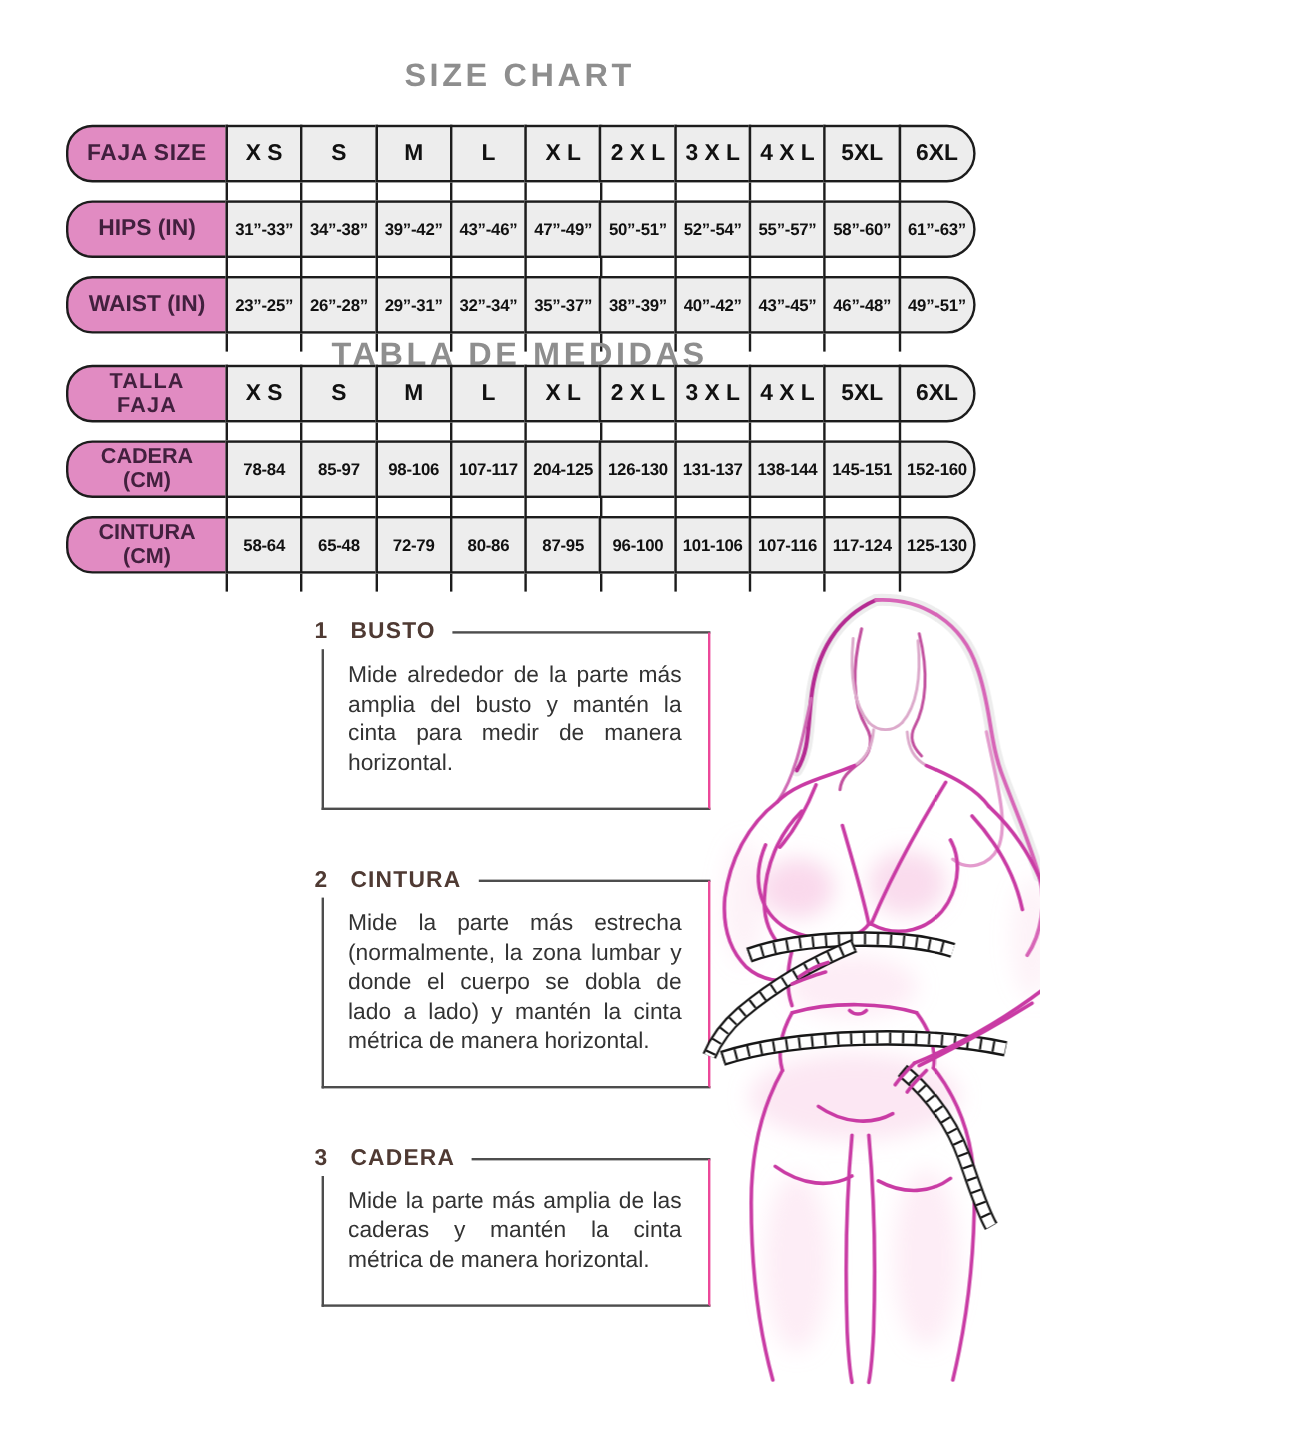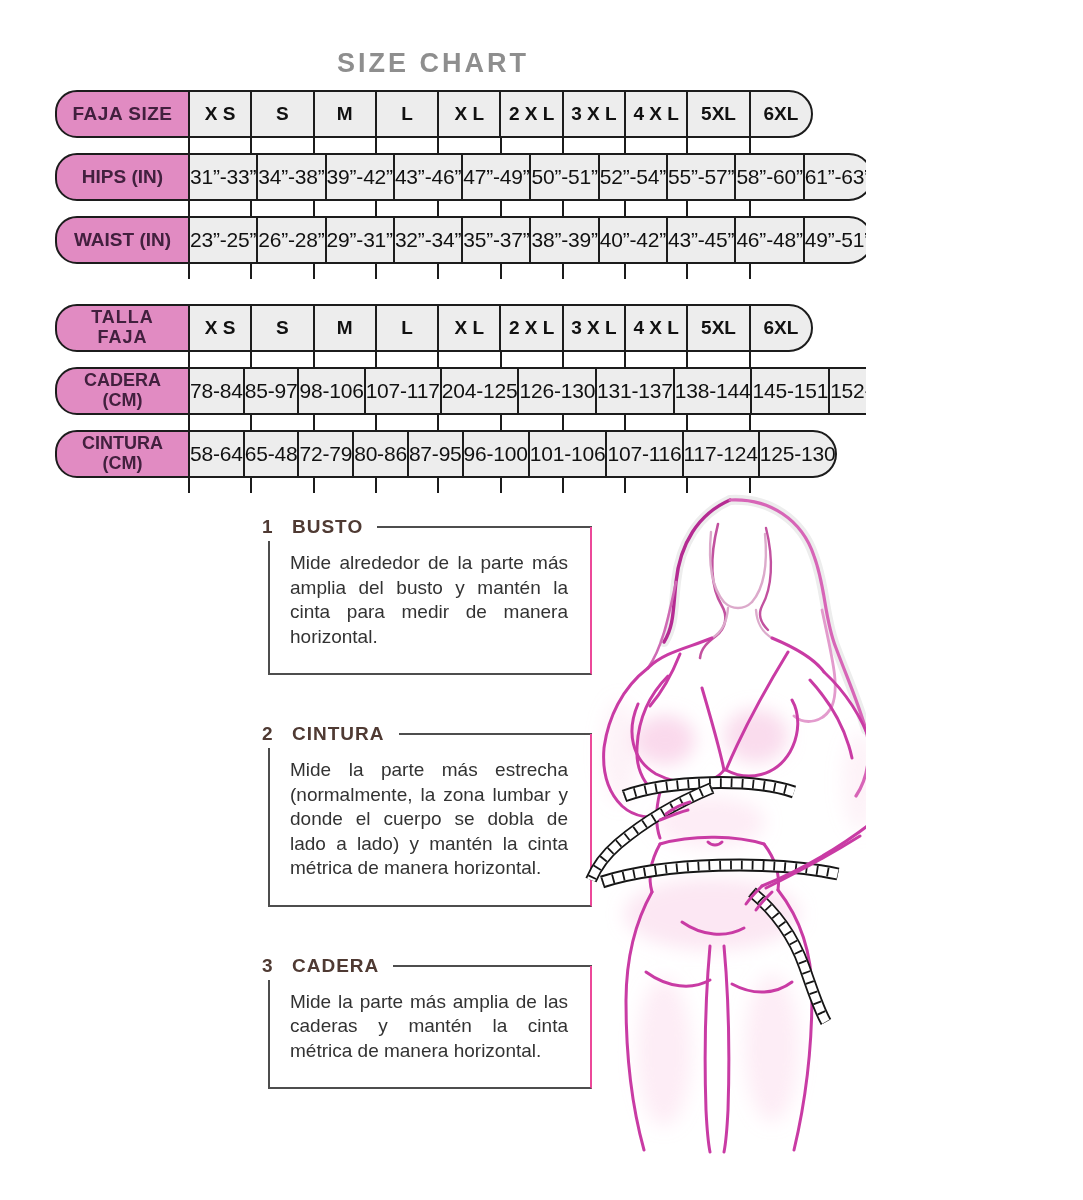--- a/index.html
+++ b/index.html
@@ -16,21 +16,21 @@
   .trow:last-of-type{margin-bottom:0;}
   .pill{flex:0 0 135px;box-sizing:border-box;background:#e18bc2;border:2px solid #1c1c1c;
         border-radius:22px 0 0 22px;display:flex;align-items:center;justify-content:center;
         color:#42203e;font-weight:800;text-align:center;white-space:pre-line;line-height:1.1;}
   #table-en .pill-head{font-size:21px;letter-spacing:.5px;}
   #table-en .pill{font-size:19px;font-weight:700;}
   #table-es .pill-head{font-size:15px;letter-spacing:1px;}
   #table-es .pill{font-size:18px;font-weight:700;}
   .cell{flex:1 1 0;box-sizing:border-box;margin-left:-2px;background:#ededed;border:2px solid #1c1c1c;
         display:flex;align-items:center;justify-content:center;color:#111;
-        font-size:21px;font-weight:400;letter-spacing:-0.2px;white-space:nowrap;}
+        font-size:14px;font-weight:700;letter-spacing:-0.2px;white-space:nowrap;}
   .cell:last-child{border-radius:0 24px 24px 0;text-align:center;}
   .cell-head{font-size:19px;font-weight:800;letter-spacing:0;}
   .vline{position:absolute;top:0;bottom:0;width:2px;background:#1c1c1c;z-index:0;}
 
   
   #sections{position:absolute;left:260px;top:514px;width:332px;}
   .msection{margin-bottom:46px;}
   .ms-head{display:flex;align-items:center;height:26px;padding-left:2px;}
   .ms-num{flex:0 0 30px;font-size:19px;font-weight:700;color:#4f3a33;}
   .ms-title{font-size:19px;font-weight:800;letter-spacing:1px;color:#4f3a33;}
@@ -44,21 +44,21 @@
   
   #figure-wrap{position:absolute;left:560px;top:490px;width:523px;height:710px;}
 </style>
 </head>
 <body>
 
 <div class="page">
 
   <div class="big-title" style="top:48px;">SIZE CHART</div>
 
-  <div class="sizetable" id="table-en" style="top:90px;">
+  <div class="sizetable" id="table-en" style="top:104px;">
       <div class="trow">
         <div class="pill pill-head">FAJA SIZE</div>
         <div class="cell cell-head">X S</div>
         <div class="cell cell-head">S</div>
         <div class="cell cell-head">M</div>
         <div class="cell cell-head">L</div>
         <div class="cell cell-head">X L</div>
         <div class="cell cell-head">2 X L</div>
         <div class="cell cell-head">3 X L</div>
         <div class="cell cell-head">4 X L</div>
@@ -96,20 +96,21 @@
       <div class="vline" style="left: calc(20% + 106px);"></div>
       <div class="vline" style="left: calc(30% + 92.5px);"></div>
       <div class="vline" style="left: calc(40% + 79px);"></div>
       <div class="vline" style="left: calc(50% + 65.5px);"></div>
       <div class="vline" style="left: calc(60% + 52px);"></div>
       <div class="vline" style="left: calc(70% + 38.5px);"></div>
       <div class="vline" style="left: calc(80% + 25px);"></div>
       <div class="vline" style="left: calc(90% + 11.5px);"></div>
     </div>
 
+  <div class="big-title" style="top:280px;">TABLA DE MEDIDAS</div>
 
   <div class="sizetable" id="table-es" style="top:304px;">
       <div class="trow">
         <div class="pill pill-head">TALLA
 FAJA</div>
         <div class="cell cell-head">X S</div>
         <div class="cell cell-head">S</div>
         <div class="cell cell-head">M</div>
         <div class="cell cell-head">L</div>
         <div class="cell cell-head">X L</div>

